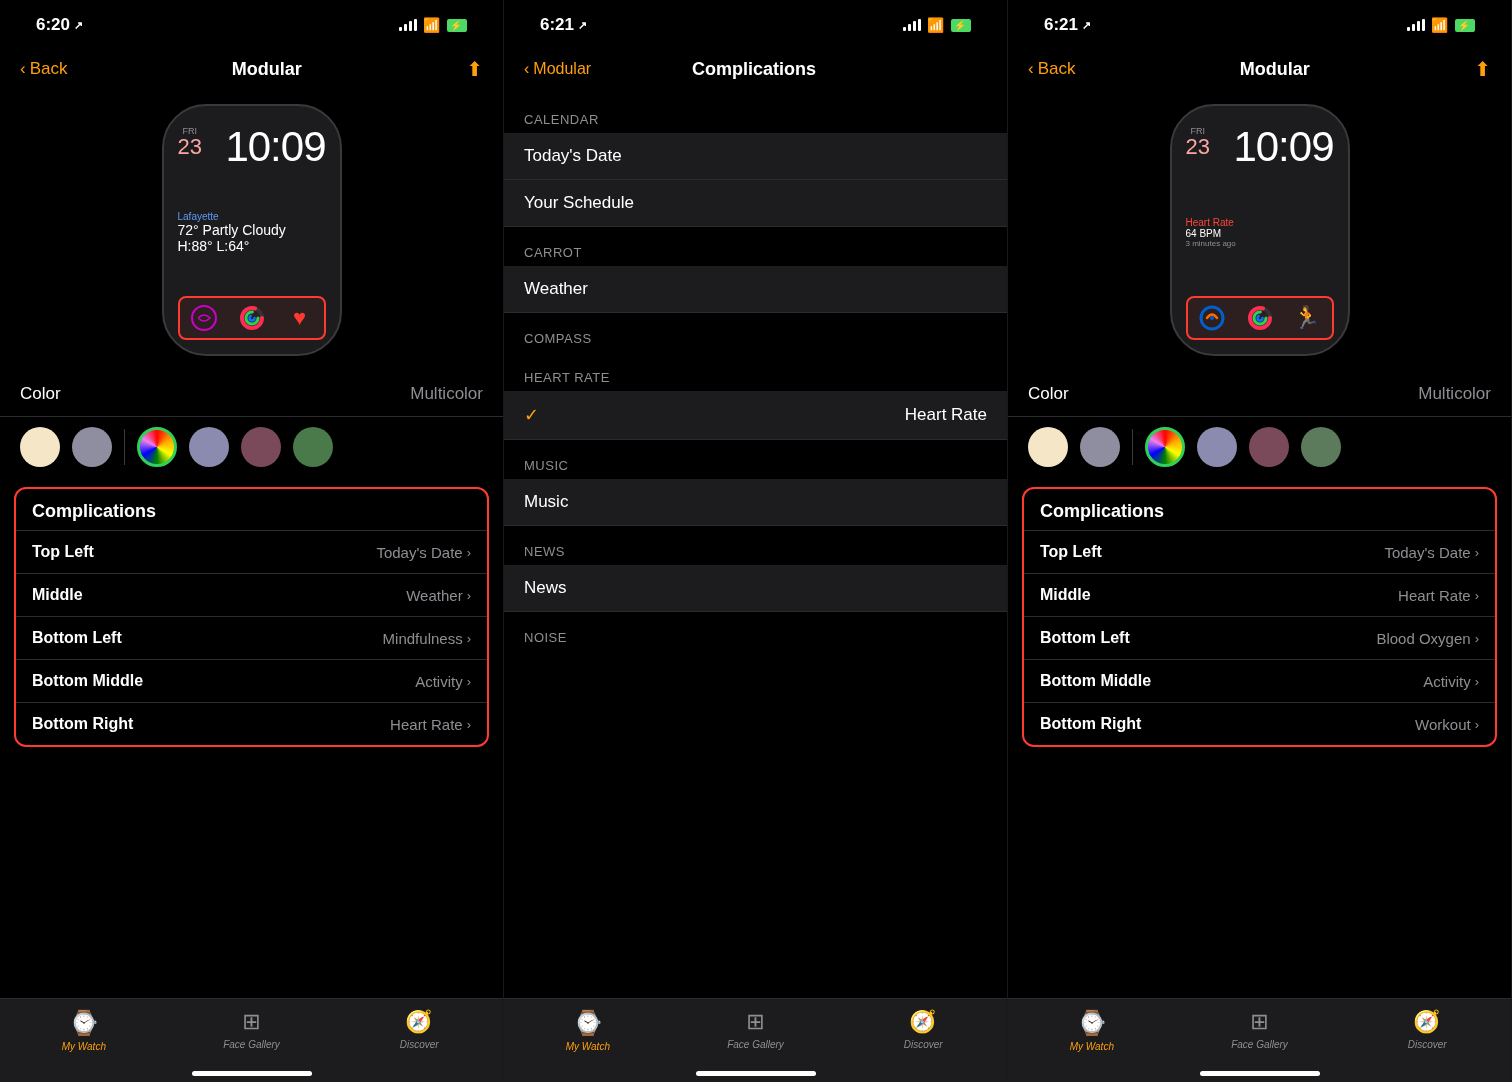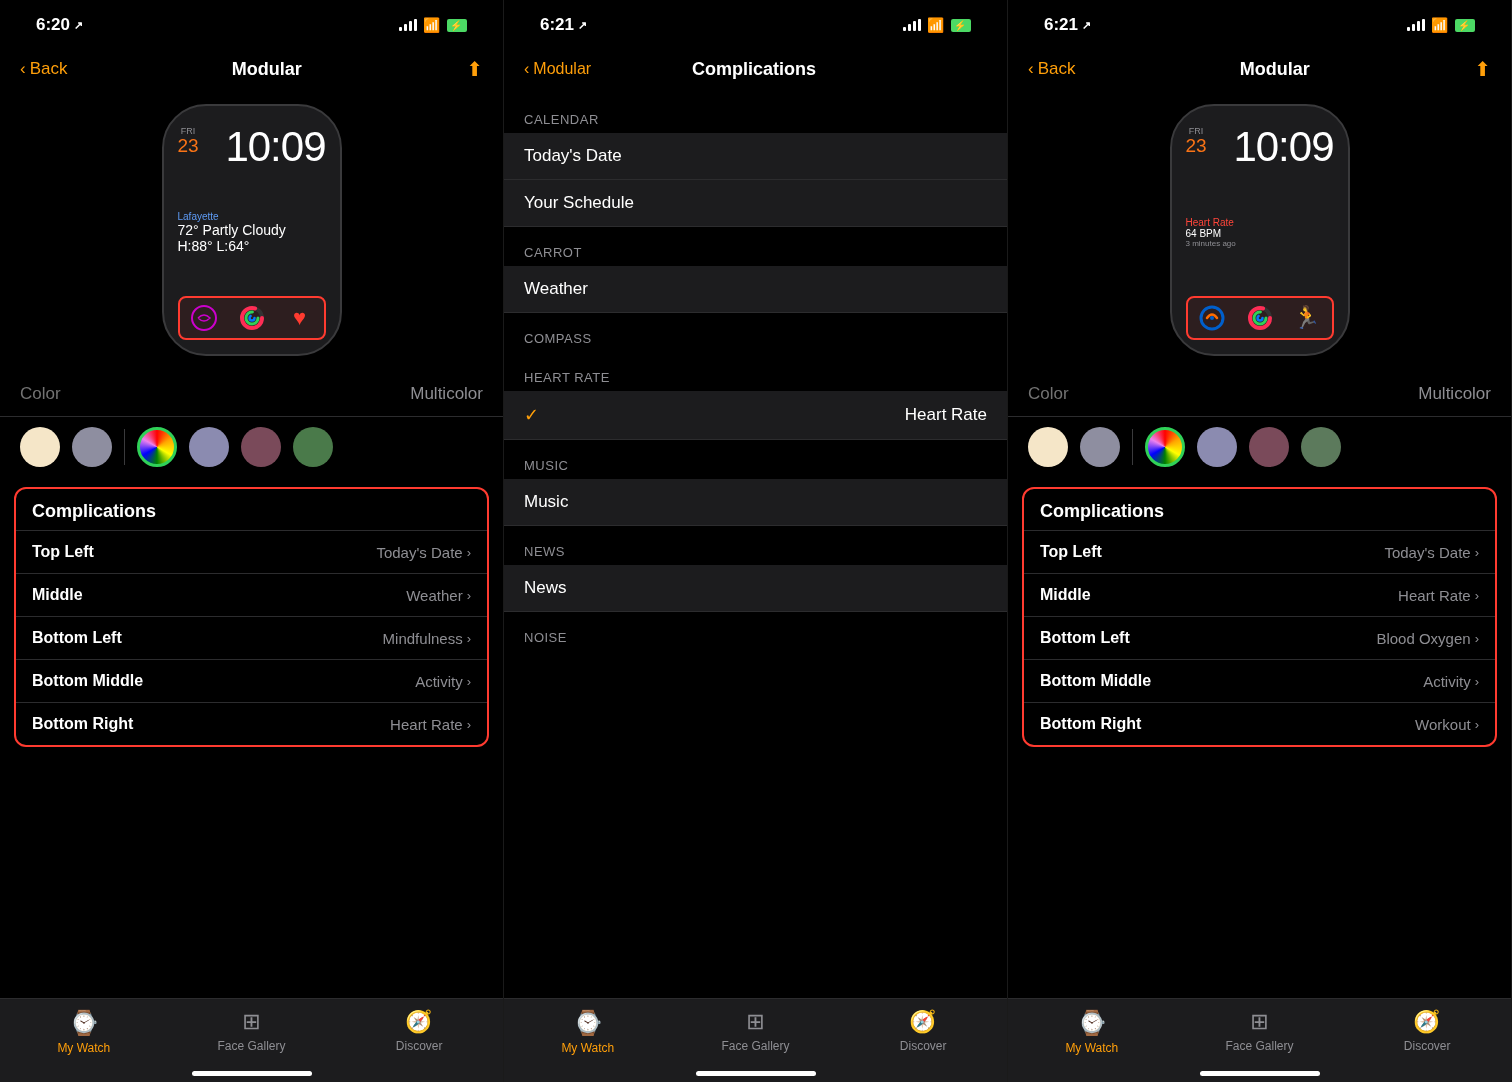--- a/index.html
+++ b/index.html
@@ -114,22 +114,22 @@
       flex-direction: column;
       align-items: center;
     }
     .watch-day-label {
       color: #8e8e93;
       font-size: 9px;
       font-weight: 500;
       text-transform: uppercase;
     }
     .watch-day-num {
-      color: #f97316;
-      font-size: 19px;
+      color: #fca5a5;
+      font-size: 22px;
       font-weight: 300;
       line-height: 1;
     }
     .watch-time {
       color: #fff;
       font-size: 42px;
       font-weight: 200;
       line-height: 1;
       letter-spacing: -1px;
     }
@@ -181,21 +181,21 @@
 
     
     .color-row {
       display: flex;
       justify-content: space-between;
       align-items: center;
       padding: 12px 20px;
       border-bottom: 1px solid #2c2c2e;
     }
     .color-label {
-      color: #737373;
+      color: #ffffff;
       font-size: 17px;
     }
     .color-value {
       color: #8e8e93;
       font-size: 17px;
     }
     .color-swatches {
       display: flex;
       align-items: center;
       gap: 12px;
@@ -275,22 +275,23 @@
       display: flex;
       flex-direction: column;
       align-items: center;
       gap: 4px;
       width: 80px;
     }
     .tab-icon {
       font-size: 24px;
     }
     .tab-label {
-      font-size: 12px;
+      font-size: 10px;
       text-align: center;
+      font-style: italic;
     }
     .tab-item.active .tab-label { color: #FF9F0A; }
     .tab-item.active .tab-icon { color: #FF9F0A; }
     .tab-item:not(.active) .tab-label { color: #8e8e93; }
     .tab-item:not(.active) .tab-icon { color: #8e8e93; }
 
     .home-indicator {
       position: absolute;
       bottom: 6px;
       left: 50%;

